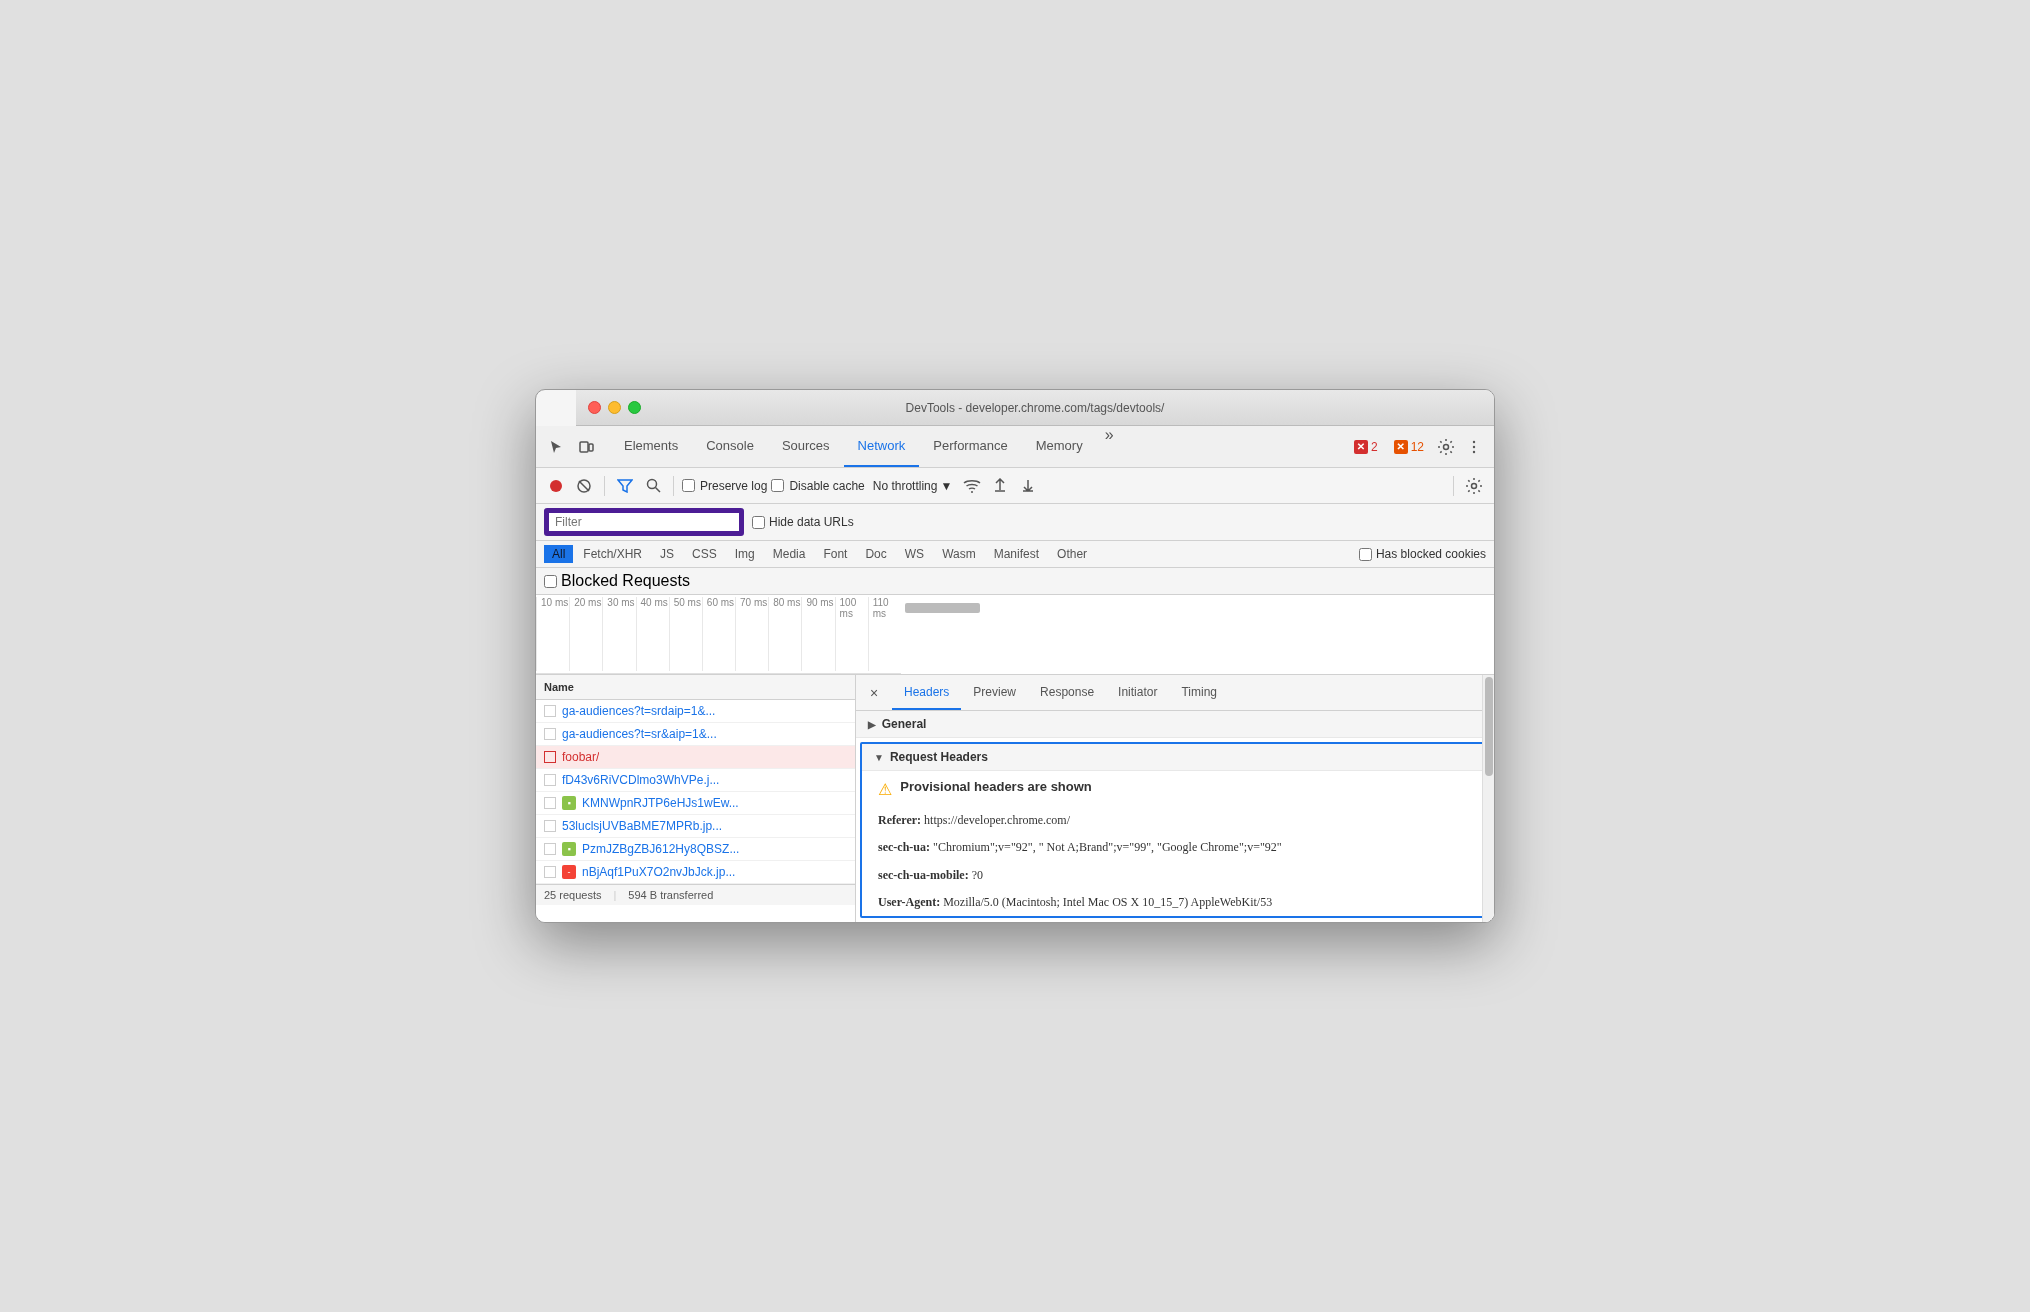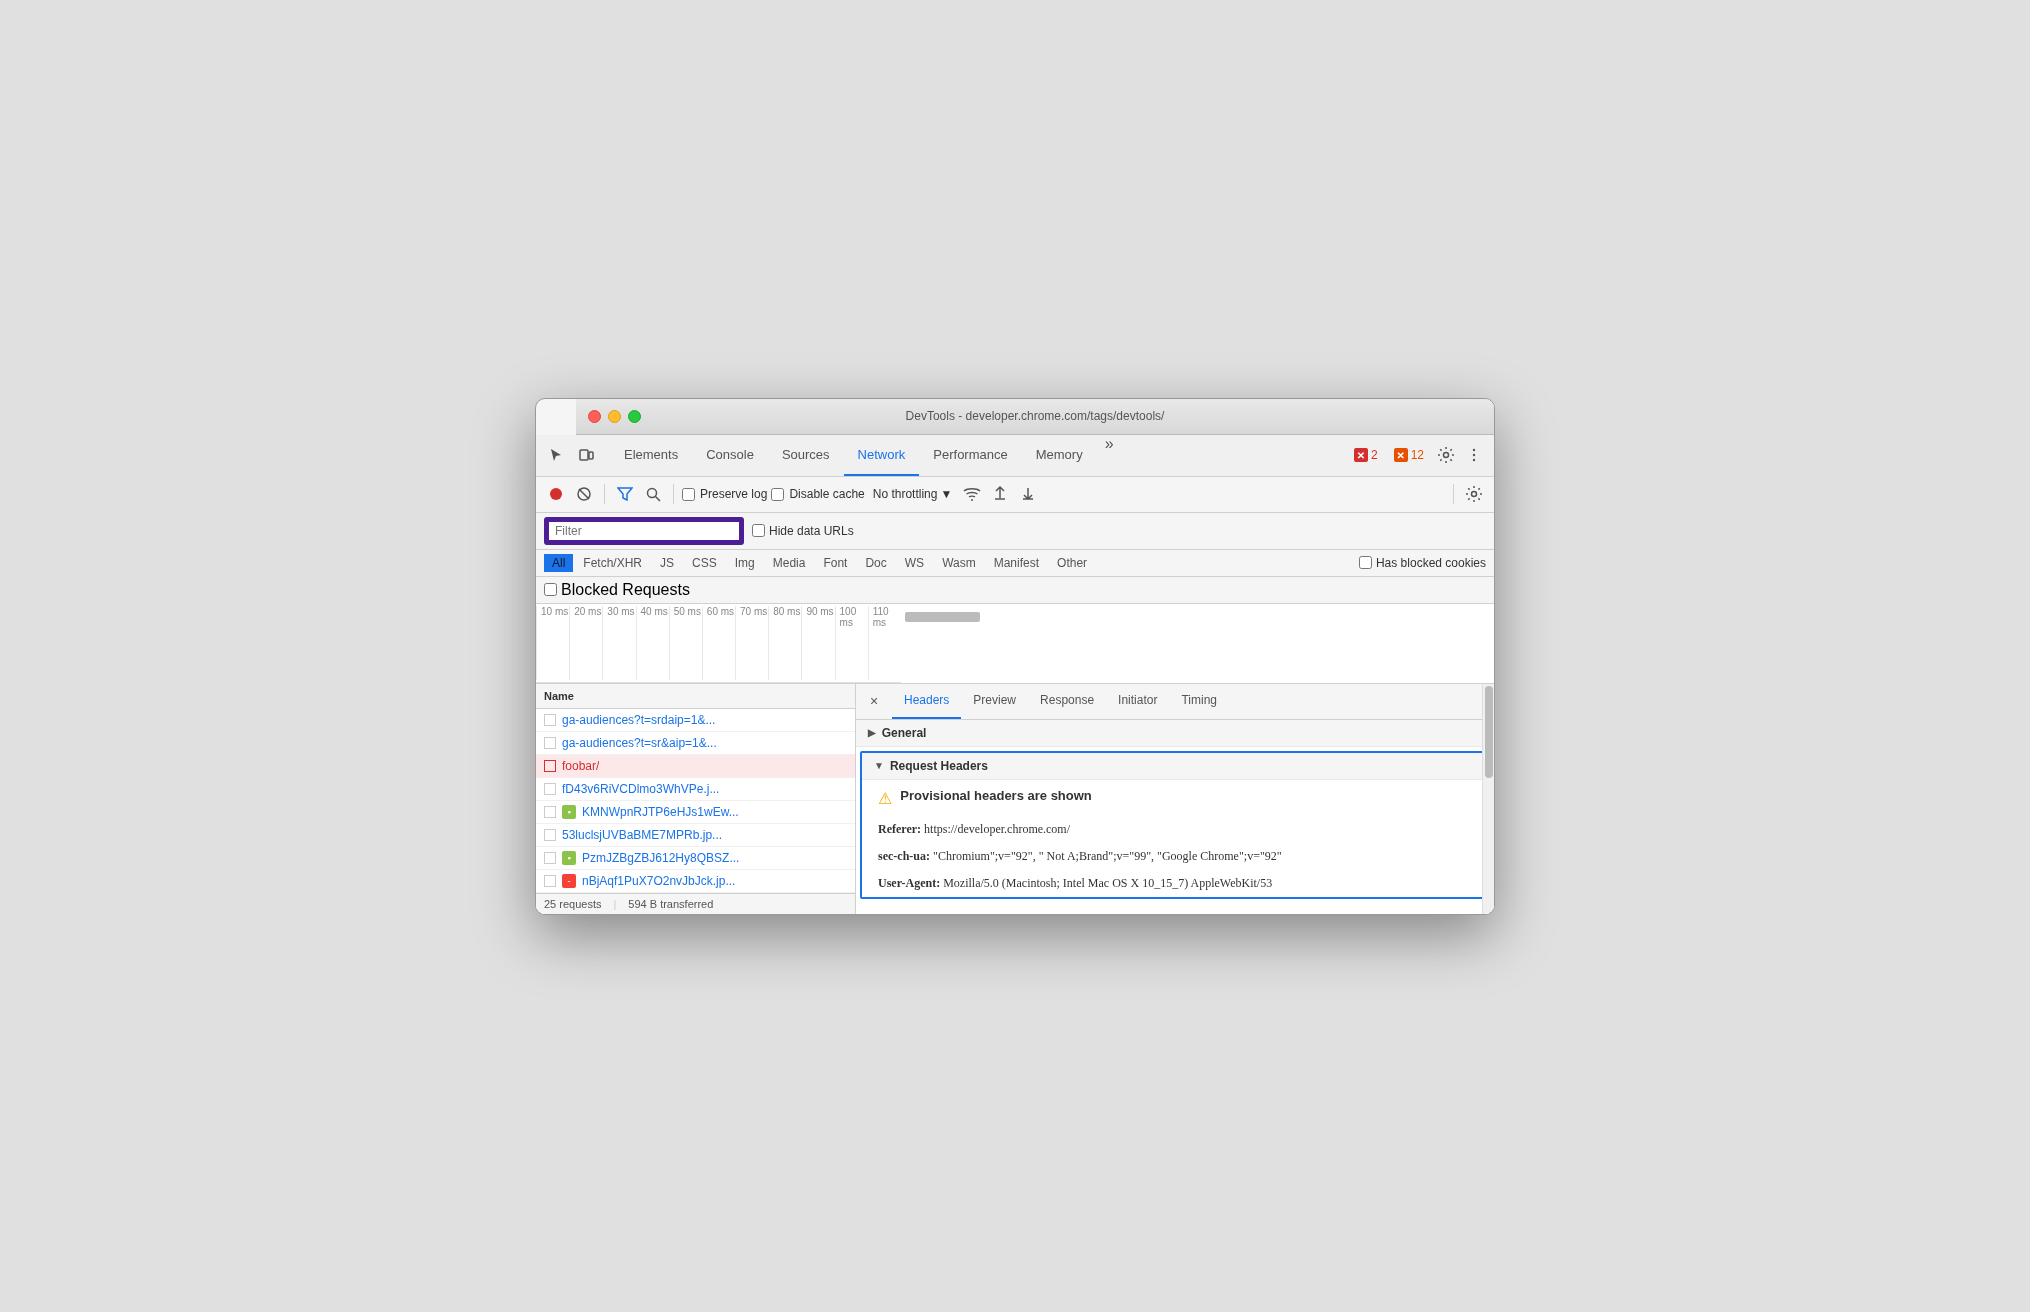--- a/index.html
+++ b/index.html
@@ -779,20 +779,24 @@
 
             <div class="header-item">
               <span class="header-name">Referer:</span>
               <span class="header-value">https://developer.chrome.com/</span>
             </div>
             <div class="header-item">
               <span class="header-name">sec-ch-ua:</span>
               <span class="header-value">"Chromium";v="92", " Not A;Brand";v="99", "Google Chrome";v="92"</span>
             </div>
             <div class="header-item">
+              <span class="header-name">sec-ch-ua-mobile:</span>
+              <span class="header-value">?0</span>
+            </div>
+            <div class="header-item">
               <span class="header-name">User-Agent:</span>
               <span class="header-value">Mozilla/5.0 (Macintosh; Intel Mac OS X 10_15_7) AppleWebKit/53</span>
             </div>
           </div>
 
         </div>
       </div>
 
       <div class="scroll-track">
         <div class="scroll-thumb"></div>

